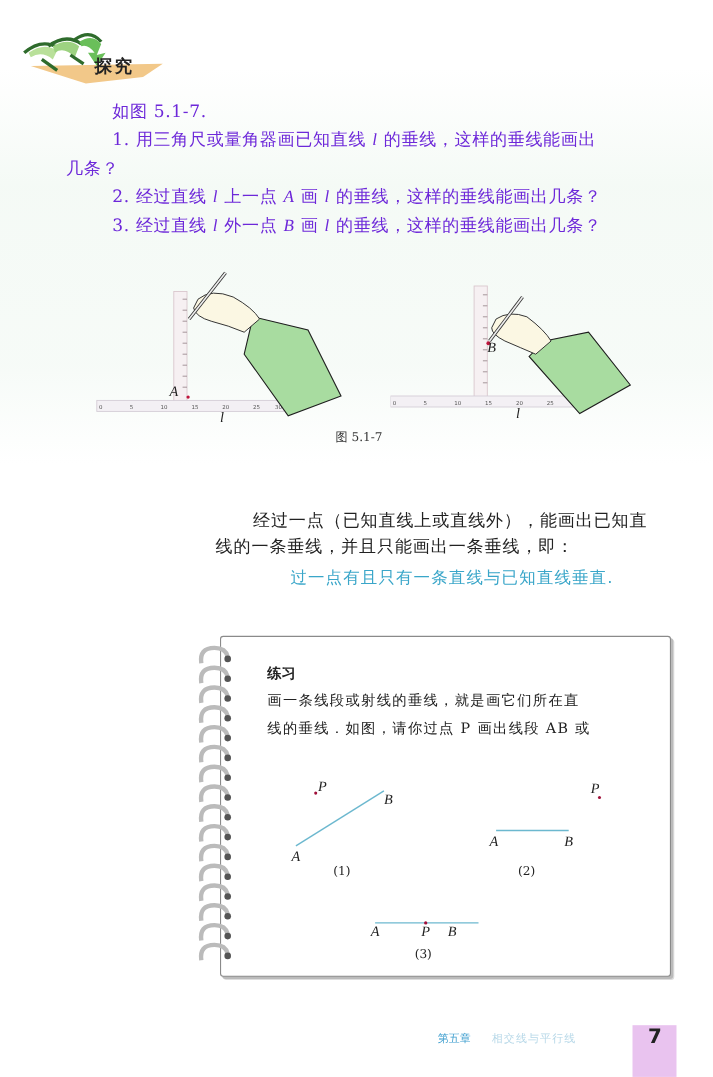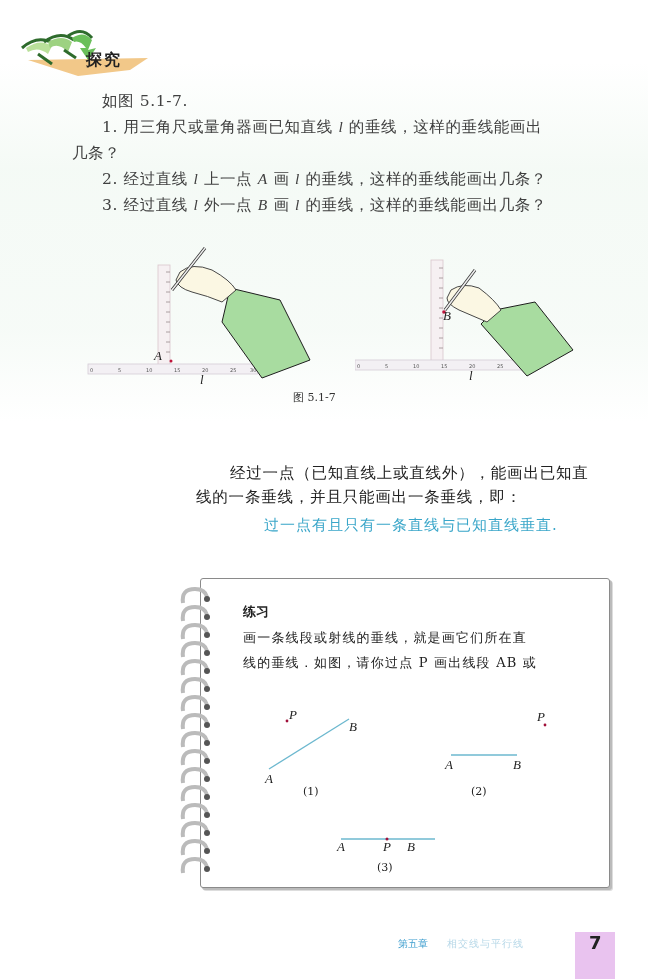--- a/index.html
+++ b/index.html
@@ -3,21 +3,21 @@
 <meta charset="utf-8">
 <style>
   * { margin:0; padding:0; box-sizing:border-box; }
   body { width:648px; height:979px; background:#ffffff; position:relative; overflow:hidden;
          font-family:"DejaVu Serif", "Liberation Serif", serif; color:#222; }
   .abs { position:absolute; }
   .tint-band { position:absolute; left:0; top:62px; width:648px; height:360px;
                background:linear-gradient(180deg, rgba(240,248,240,0.0) 0%, rgba(236,246,238,0.55) 30%, rgba(238,247,240,0.5) 75%, rgba(255,255,255,0) 100%); }
   .header-badge { left:18px; top:28px; width:150px; height:50px; }
   .badge-label { left:86px; top:50px; font-size:16px; font-weight:bold; color:#222; letter-spacing:2px;text-align:right; }
-  .para { font-size:15.5px; line-height:26px; color:#404040; letter-spacing:0.6px; }
+  .para { font-size:15.5px; line-height:26px; color:#6d28d9; letter-spacing:0.6px; }
   .italic { font-style:italic; font-family:"Liberation Serif", serif; }
   .fig-caption { font-size:11px; color:#333; }
   .conclusion { font-size:15.5px; line-height:26px; letter-spacing:0.8px; color:#222; }
   .highlight { font-family:"DejaVu Sans", sans-serif; font-size:15px; color:#3aa6c9; letter-spacing:1px; }
   .notebook { left:200px; top:578px; width:410px; height:310px; border:1.5px solid #8a8a8a; border-radius:3px;
               background:#fff; box-shadow:2px 2px 0 #bbb, 3px 3px 0 #ddd; }
   .ring { position:absolute; left:-22px; width:34px; height:22px; }
   .ex-title { font-family:"DejaVu Sans", sans-serif; font-weight:bold; font-size:13px; }
   .ex-text { font-size:13px; line-height:25px; letter-spacing:1.2px; }
   .lbl { font-family:"Liberation Serif", serif; font-style:italic; font-size:13px; position:absolute; }
@@ -48,21 +48,21 @@
 <div class="abs badge-label">探究</div>
 
 <div class="abs para" style="left:102px; top:88px;">如图 5.1-7.</div>
 
 <div class="abs para" style="left:102px; top:114px; width:510px;">
   <span>1.</span>
   <span>用三角尺或量角器画已知直线</span>
   <span class="italic">l</span>
   <span>的垂线，这样的垂线能画出</span>
 </div>
-<div class="abs para" style="left:72px; top:140px;">几条？</div>
+<div class="abs para" style="left:60px; top:140px;">几条？</div>
 
 <div class="abs para" style="left:102px; top:166px;">
   <span>2.</span>
   <span>经过直线</span>
   <span class="italic">l</span>
   <span>上一点</span>
   <span class="italic">A</span>
   <span>画</span>
   <span class="italic">l</span>
   <span>的垂线，这样的垂线能画出几条？</span>
@@ -144,21 +144,21 @@
     <polygon points="140,70 180,62 218,110 172,136 126,84" fill="#a8dca0" stroke="#1e1e1e" stroke-width="1"></polygon>
     <path d="M96,50 Q108,42 124,48 Q140,60 146,70 L132,82 Q118,76 104,70 Q92,64 92,58 Z" fill="#fbf7e3" stroke="#333" stroke-width="0.9"></path>
     <line x1="90" y1="70" x2="120" y2="30" stroke="#333" stroke-width="3"></line>
     <line x1="90" y1="70" x2="120" y2="30" stroke="#eee" stroke-width="1.5"></line>
     <circle cx="89" cy="72" r="1.8" fill="#c0143c"></circle>
   </svg>
   <span class="lbl" style="left:88px; top:68px;">B</span>
   <span class="lbl" style="left:114px; top:128px;">l</span>
 </div>
 
-<div class="abs fig-caption" style="left:293px; top:390px;text-align:center;">图 5.1-7</div>
+<div class="abs fig-caption" style="left:305px; top:390px;text-align:center;">图 5.1-7</div>
 
 <div class="abs conclusion" style="left:230px; top:460px;">经过一点（已知直线上或直线外），能画出已知直</div>
 <div class="abs conclusion" style="left:196px; top:484px;">线的一条垂线，并且只能画出一条垂线，即：</div>
 <div class="abs highlight" style="left:231px; top:516px;margin-left:33px;">过一点有且只有一条直线与已知直线垂直.</div>
 
 <div class="abs notebook">
 
   <div>
     <svg class="ring" style="top:6px;" viewBox="0 0 34 22">
         <path d="M4,18 Q2,4 16,4 Q26,4 28,12" stroke="#bbb" stroke-width="4" fill="none"></path>

